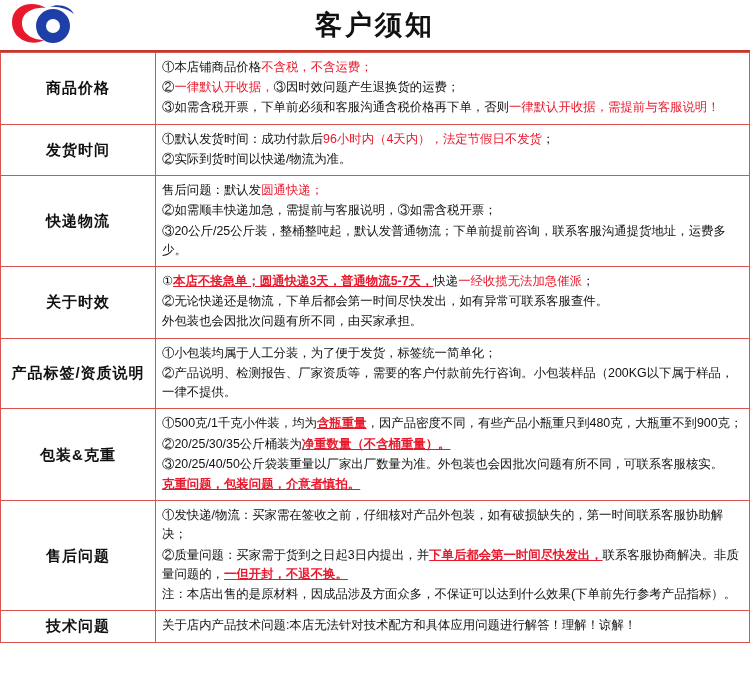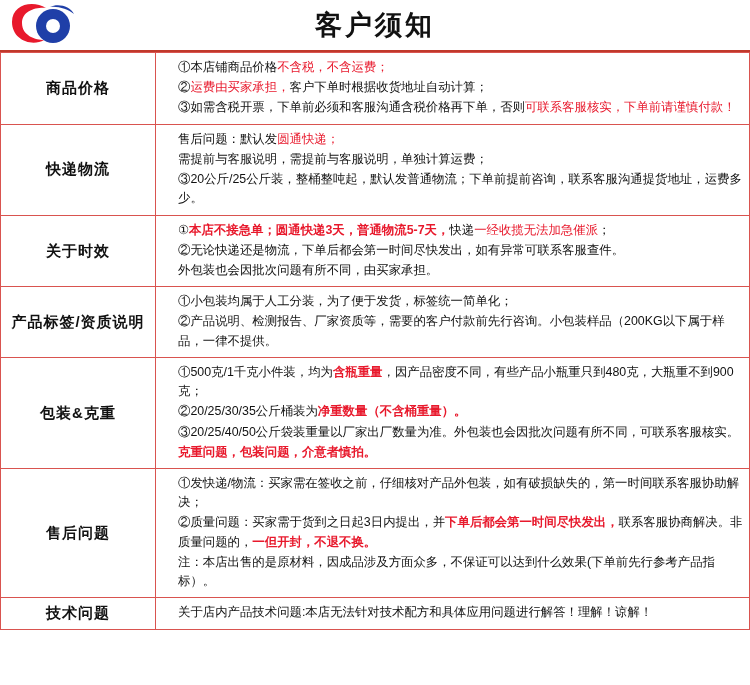--- a/index.html
+++ b/index.html
@@ -64,28 +64,29 @@
     letter-spacing: 1px;
     line-height: 1.35;
   }
   td.content {
     font-size: 12.4px;
     line-height: 1.55;
     color: #111111;
     text-align: left;
   }
   .content p {
-    margin: 0 0 1px 16px;
+    margin: 0 0 1px 0;
   }
   .red {
     color: #e8192c;
   }
   .redbold {
     color: #e8192c;
     font-weight: bold;
+    text-decoration: underline;
   }
 </style>
 </head>
 <body>
 
 <div class="page">
 
   <div class="header">
     <div class="logo">
       <svg width="76" height="46" viewBox="0 0 76 46" xmlns="http://www.w3.org/2000/svg">
@@ -97,29 +98,36 @@
     </div>
     <div class="title">客户须知</div>
   </div>
 
   <table class="notice">
     <tbody>
         <tr>
           <td class="label">商品价格</td>
           <td class="content">
             <p><span>①本店铺商品价格</span><span class="red">不含税，不含运费；</span></p>
-            <p><span>②</span><span class="red">运费由买家承担，</span><span>客户下单时根据收货地址自动计算；</span></p>
-            <p><span>③如需含税开票，下单前必须和客服沟通含税价格再下单，否则</span><span class="red">可联系客服核实，下单前请谨慎付款！</span></p>
+            <p><span>②</span><span class="red">一律默认开收据，</span><span>③因时效问题产生退换货的运费；</span></p>
+            <p><span>③如需含税开票，下单前必须和客服沟通含税价格再下单，否则</span><span class="red">一律默认开收据，需提前与客服说明！</span></p>
+          </td>
+        </tr>
+        <tr>
+          <td class="label">发货时间</td>
+          <td class="content">
+            <p><span>①默认发货时间：成功付款后</span><span class="red">96小时内（4天内），法定节假日不发货</span><span>；</span></p>
+            <p><span>②实际到货时间以快递/物流为准。</span></p>
           </td>
         </tr>
         <tr>
           <td class="label">快递物流</td>
           <td class="content">
             <p><span>售后问题：默认发</span><span class="red">圆通快递；</span></p>
-            <p><span>需提前与客服说明，需提前与客服说明，单独计算运费；</span></p>
+            <p><span>②如需顺丰快递加急，需提前与客服说明，③如需含税开票；</span></p>
             <p><span>③20公斤/25公斤装，整桶整吨起，默认发普通物流；下单前提前咨询，联系客服沟通提货地址，运费多少。</span></p>
           </td>
         </tr>
         <tr>
           <td class="label">关于时效</td>
           <td class="content">
             <p><span>①</span><span class="redbold">本店不接急单；圆通快递3天，普通物流5-7天，</span><span>快递</span><span class="red">一经收揽无法加急催派</span><span>；</span></p>
             <p><span>②无论快递还是物流，下单后都会第一时间尽快发出，如有异常可联系客服查件。</span></p>
             <p><span>外包装也会因批次问题有所不同，由买家承担。</span></p>
           </td>

